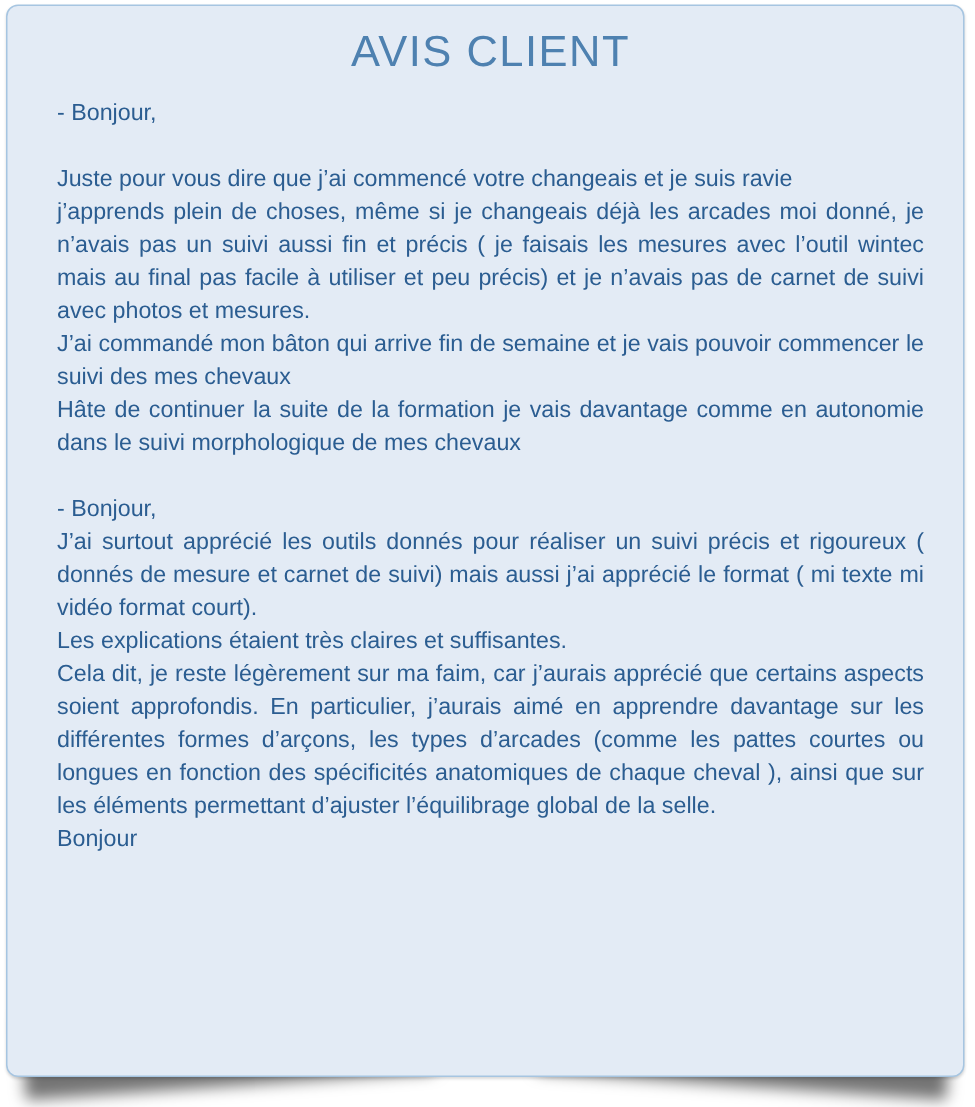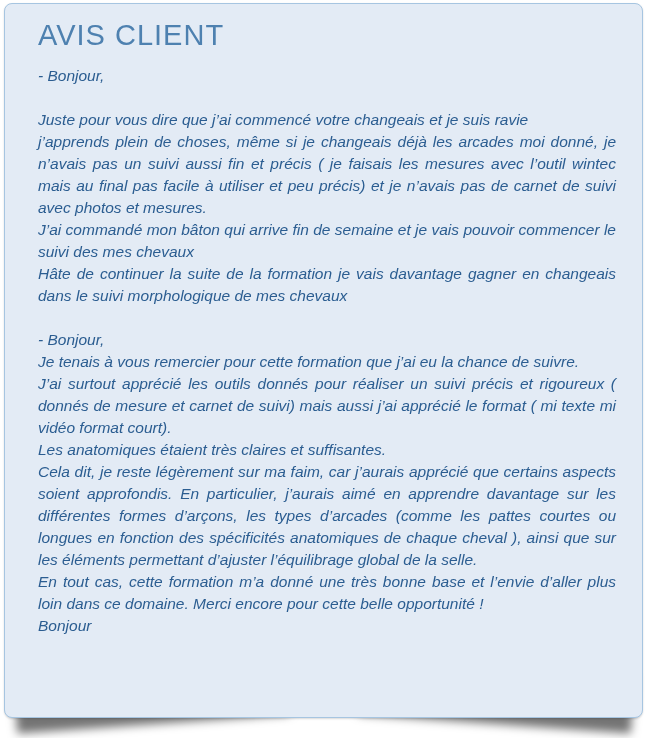--- a/index.html
+++ b/index.html
@@ -37,30 +37,29 @@
     height: 715px;
     background: #e3ebf5;
     border: 1px solid #a6c5e1;
     border-radius: 8px;
     padding: 0 26px 0 33px;
     box-shadow: 0 1px 2px rgba(0, 0, 0, 0.15);
   }
   .card-title {
     margin: 0;
     padding: 15px 0 13px 0;
-    text-align: left;
+    text-align: center;
     font-size: 29px;
     font-weight: 400;
     letter-spacing: 1px;
     color: #4e81b0;
   }
   .card-body p {
     margin: 0;
     text-align: justify;
-    font-style: italic;
     font-size: 15.5px;
     line-height: 22px;
     color: #2b5d91;
   }
   .spacer {
     height: 22px;
   }
 </style>
 </head>
 <body>
@@ -68,29 +67,27 @@
 <div class="stage">
   <div class="card">
     <h1 class="card-title">AVIS CLIENT</h1>
     <div class="card-body">
 
       <p>- Bonjour,</p>
       <div class="spacer"></div>
       <p>Juste pour vous dire que j’ai commencé votre changeais et je suis ravie</p>
       <p>j’apprends plein de choses, même si je changeais déjà les arcades moi donné, je n’avais pas un suivi aussi fin et précis ( je faisais les mesures avec l’outil wintec mais au final pas facile à utiliser et peu précis) et je n’avais pas de carnet de suivi avec photos et mesures.</p>
       <p>J’ai commandé mon bâton qui arrive fin de semaine et je vais pouvoir commencer le suivi des mes chevaux</p>
-      <p>Hâte de continuer la suite de la formation  je vais davantage gagner en changeais dans le suivi morphologique de mes chevaux</p>
+      <p>Hâte de continuer la suite de la formation  je vais davantage comme en autonomie dans le suivi morphologique de mes chevaux</p>
 
       <div class="spacer"></div>
 
       <p>- Bonjour,</p>
-      <p>Je tenais à vous remercier pour cette formation que j’ai eu la chance de suivre.</p>
       <p>J’ai surtout apprécié les outils donnés pour réaliser un suivi précis et rigoureux ( donnés de mesure et carnet de suivi) mais aussi j’ai apprécié le format ( mi texte mi vidéo format court).</p>
-      <p>Les anatomiques étaient très claires et suffisantes.</p>
+      <p>Les explications étaient très claires et suffisantes.</p>
       <p>Cela dit, je reste légèrement sur ma faim, car j’aurais apprécié que certains aspects soient approfondis. En particulier, j’aurais aimé en apprendre davantage sur les différentes formes d’arçons, les types d’arcades (comme les pattes courtes ou longues en fonction des spécificités anatomiques de chaque cheval ), ainsi que sur les éléments permettant d’ajuster l’équilibrage global de la selle.</p>
-      <p>En tout cas, cette formation m’a donné une très bonne base et l’envie d’aller plus loin dans ce domaine. Merci encore pour cette belle opportunité !</p>
       <p>Bonjour</p>
 
       <div class="spacer"></div>
 
     </div>
   </div>
 </div>
 
 </body></html>

